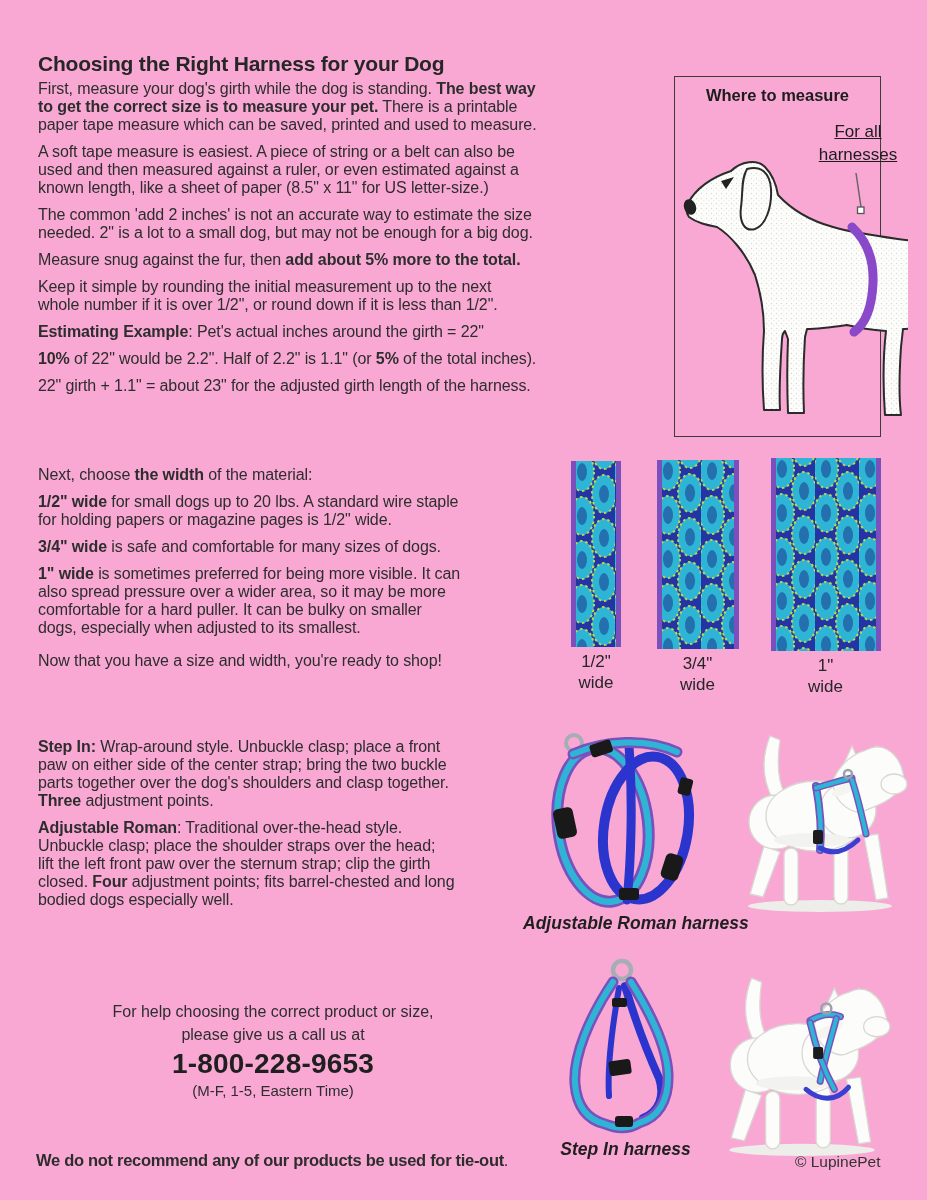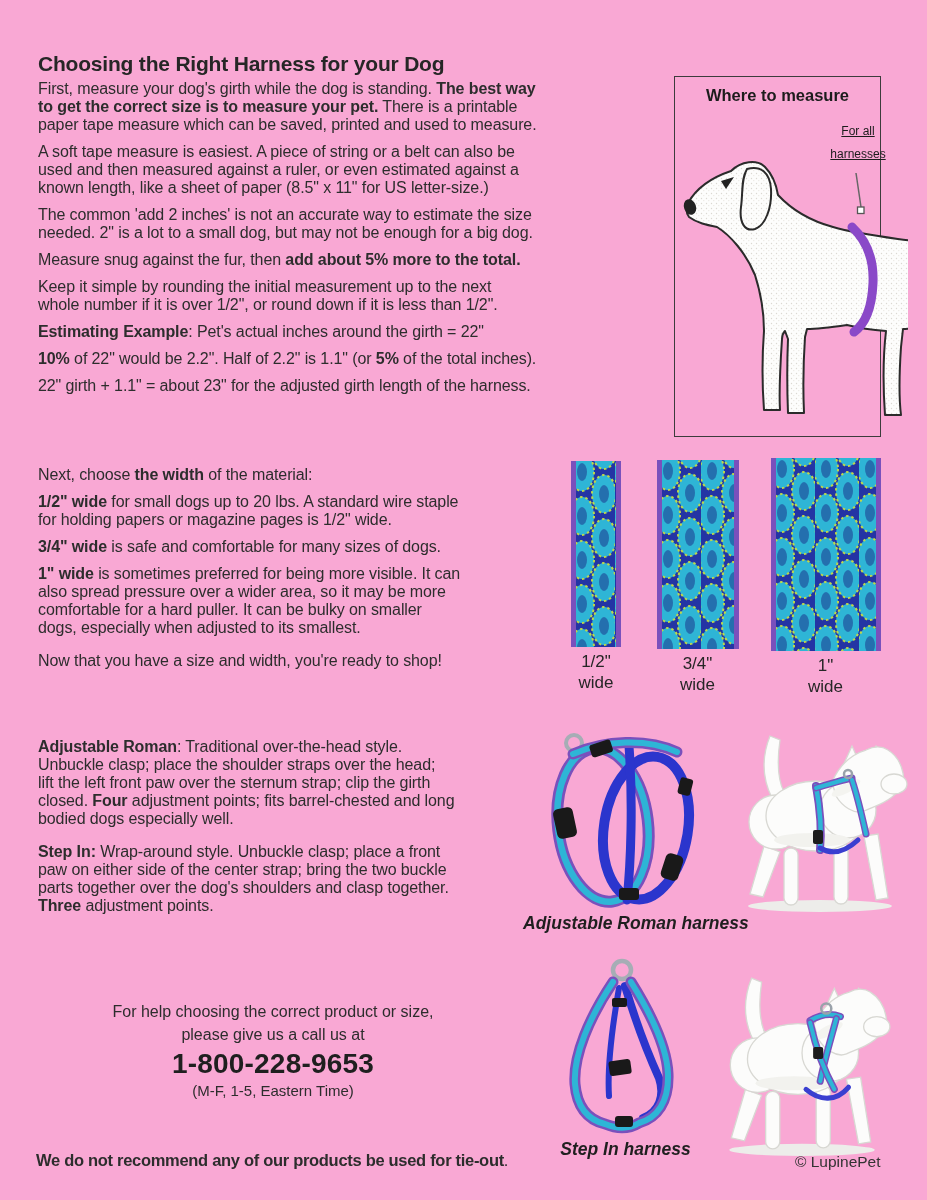--- a/index.html
+++ b/index.html
@@ -7,21 +7,21 @@
         font-family:"Liberation Sans",sans-serif;color:#2d2d2d;}
   .abs{position:absolute;}
   .page-title{left:38px;top:38px;font-size:21px;font-weight:700;letter-spacing:-0.2px;color:#262626;}
   .col{left:38px;width:600px;}
   .para{white-space:pre-line;font-size:16px;line-height:18px;margin:0 0 9px 0;letter-spacing:-0.1px;}
   .para.gap-lg{margin-bottom:15px;}
   .rich b{font-weight:700;}
   
   .measure-box{left:626px;top:76px;width:207px;height:361px;border:1.5px solid #3c3c3c;box-sizing:border-box;margin-left:48px;}
   .measure-title{position:absolute;left:0;top:9px;width:100%;text-align:center;font-size:16.5px;font-weight:700;color:#1c1c1c;}
-  .measure-callout{position:absolute;left:136px;top:43px;width:94px;text-align:center;font-size:12px;
+  .measure-callout{position:absolute;left:136px;top:43px;width:94px;text-align:center;font-size:17px;
                    line-height:23px;white-space:pre-line;text-decoration:underline;color:#1c1c1c;}
   .dog-svg{position:absolute;left:0;top:0;}
   
   .swatch-fig{text-align:center;}
   .swatch-fig svg{display:block;margin:0 auto;}
   .swatch-label{margin-top:4px;font-size:17px;line-height:21px;color:#262626;}
   
   .caption{font-size:17.5px;font-weight:700;font-style:italic;color:#1f1f1f;}
   .contact{left:38px;top:1000px;width:470px;text-align:center;}
   .contact-help{font-size:16px;line-height:23px;white-space:pre-line;}
@@ -148,29 +148,29 @@
       <rect width="110" height="193" fill="#7a50bc"></rect>
       <rect x="5" width="100" height="193" fill="url(#webbing)"></rect>
     </svg>
     <div class="swatch-label">
       <span>1"</span><br>
       <span>wide</span>
     </div>
   </div>
 
   <div class="abs col" style="top:738px;">
+    <p class="para rich"><b>Step In:</b><span> Wrap-around style. Unbuckle clasp; place a front
+paw on either side of the center strap; bring the two buckle
+parts together over the dog's shoulders and clasp together.
+</span><b>Three</b><span> adjustment points.</span></p>
     <p class="para rich gap-lg"><b>Adjustable Roman</b><span>: Traditional over-the-head style.
 Unbuckle clasp; place the shoulder straps over the head;
 lift the left front paw over the sternum strap; clip the girth
 closed. </span><b>Four</b><span> adjustment points; fits barrel-chested and long
 bodied dogs especially well.</span></p>
-    <p class="para rich"><b>Step In:</b><span> Wrap-around style. Unbuckle clasp; place a front
-paw on either side of the center strap; bring the two buckle
-parts together over the dog's shoulders and clasp together.
-</span><b>Three</b><span> adjustment points.</span></p>
   </div>
 
   <div class="abs" style="left:543px;top:722px;">
     <svg width="162" height="192" viewBox="0 0 162 192">
       <g fill="none" stroke-linecap="round">
         <circle cx="31" cy="21" r="8" stroke="#a6adb5" stroke-width="4"></circle>
         <ellipse cx="60" cy="103" rx="45" ry="77" transform="rotate(-7 60 103)" stroke="#7a50bc" stroke-width="12"></ellipse>
         <ellipse cx="60" cy="103" rx="45" ry="77" transform="rotate(-7 60 103)" stroke="#2eb5d6" stroke-width="6.5"></ellipse>
         <ellipse cx="103" cy="106" rx="42" ry="72" transform="rotate(9 103 106)" stroke="#2b35cd" stroke-width="10"></ellipse>
         <path d="M 86,24 C 90,80 88,140 84,178" stroke="#2b35cd" stroke-width="9"></path>

